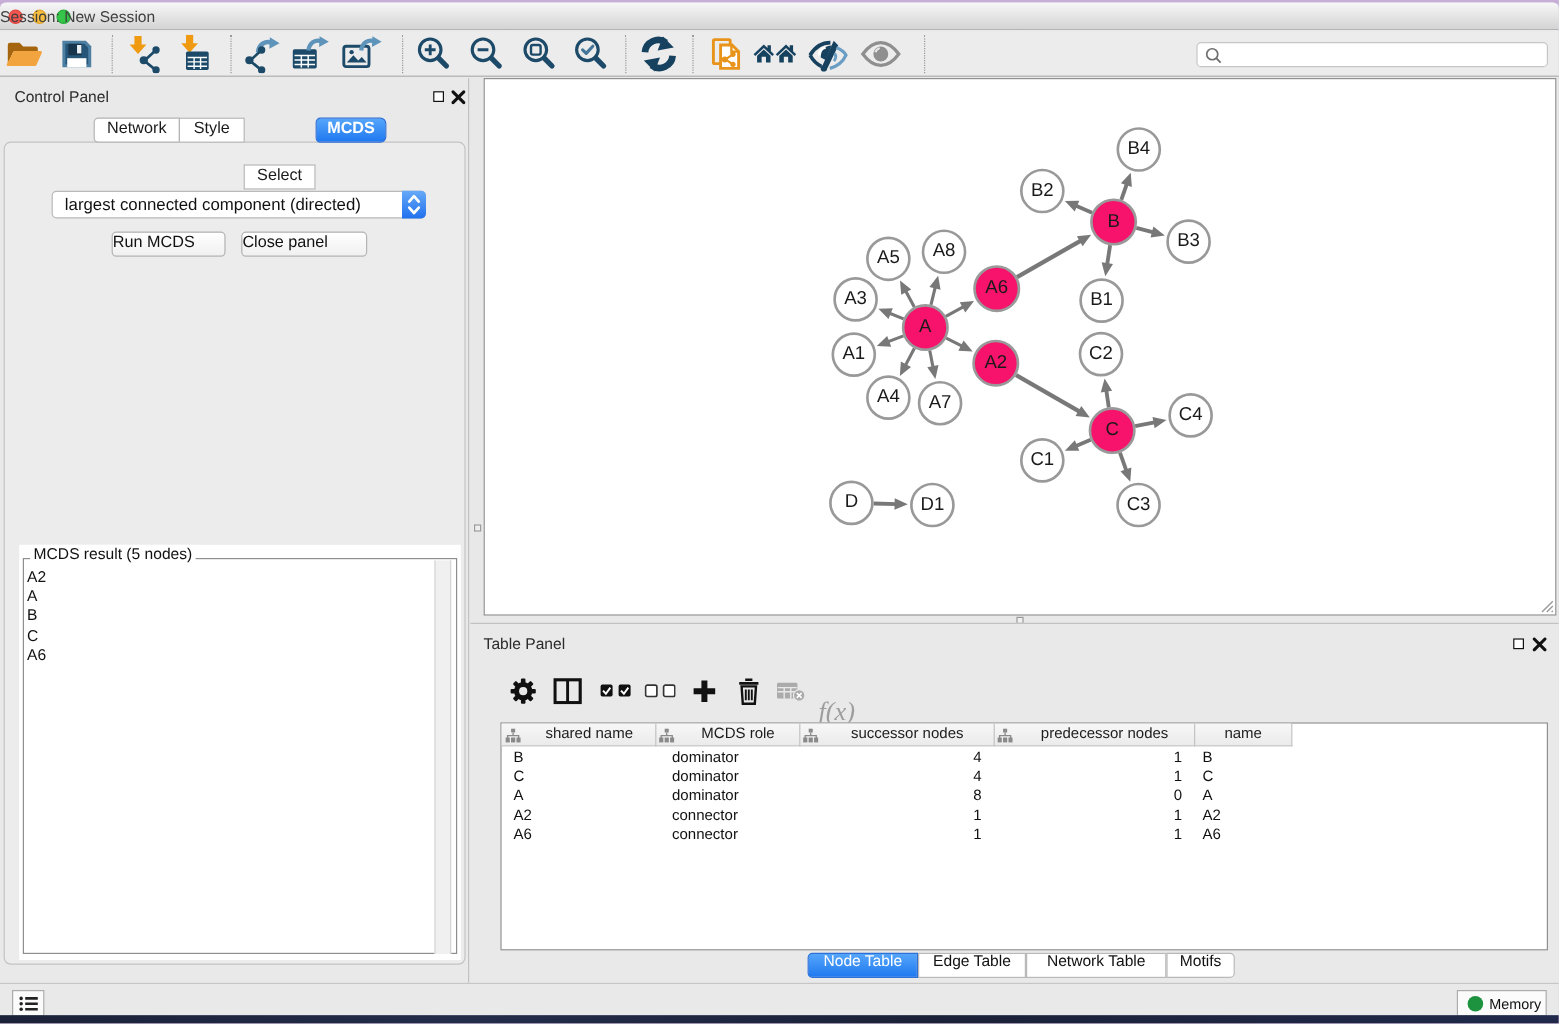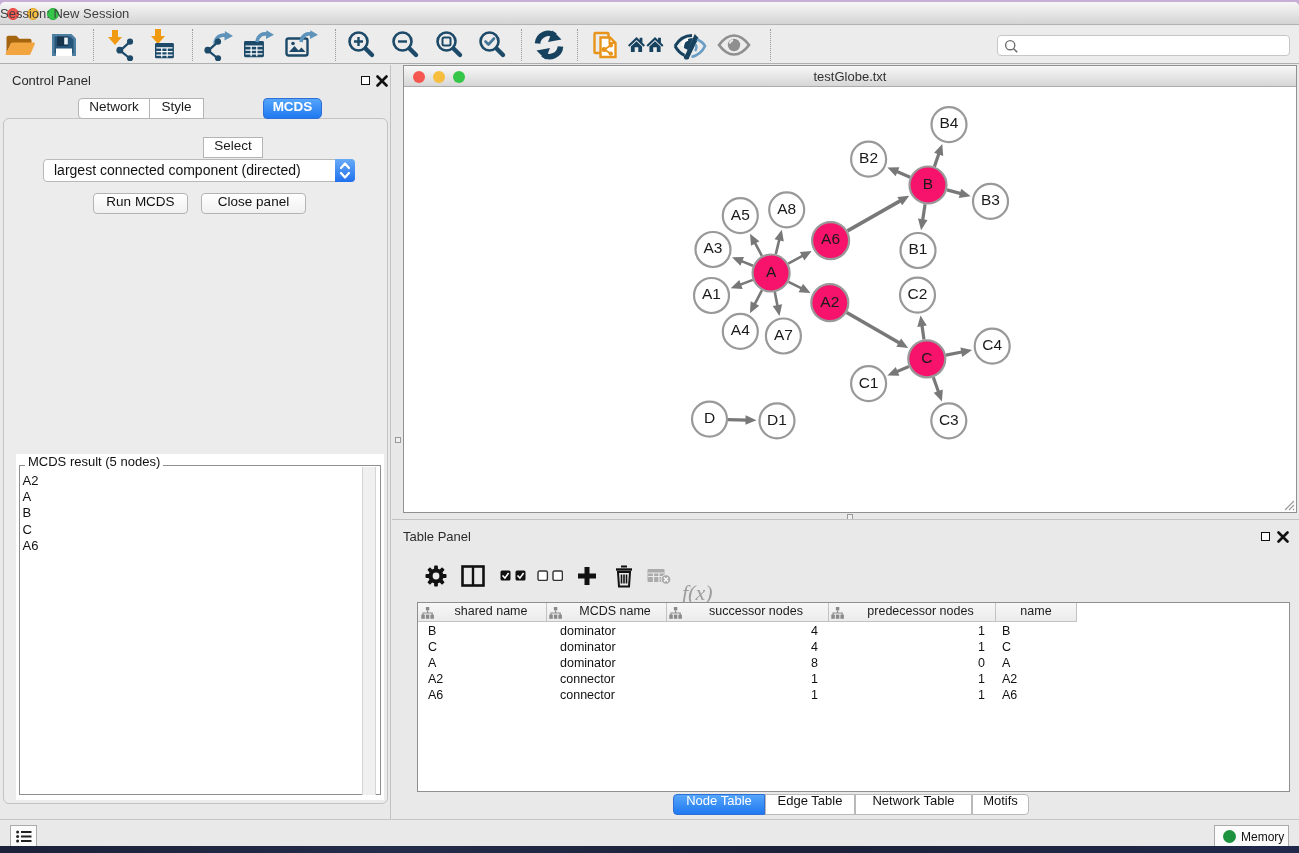--- a/index.html
+++ b/index.html
@@ -17,21 +17,21 @@
 #leftpanel { position:absolute; left:0; top:63px; width:391px; height:754px; background:#e9e9e9; border-right:1px solid #c2c2c2; }
 #cp-title { position:absolute; left:12px; top:8px; font-size:13px; color:#2b2b2b; }
 .sq-ico { position:absolute; width:9px; height:9px; border:1.6px solid #111; background:#fff; }
 #cp-box { position:absolute; left:3px; top:53px; width:385px; height:686px; border:1px solid #c3c3c3; border-radius:6px; background:#ececec; }
 #cp-tabs { position:absolute; left:78px; top:33px; height:21px; z-index:3; }
 .cptab { position:absolute; top:0; height:21px; background:#fff; border:1px solid #b4b4b4; font-size:13.5px; color:#1a1a1a; text-align:center; line-height:15px; }
 #tab-mcds { background:linear-gradient(#55a5fa,#1f79f0); color:#fff; border:1px solid #2e6fd8; border-radius:4px 5px 5px 4px;font-weight:bold; }
 #optlabel { position:absolute; left:0; width:391px; top:70px; text-align:center; font-size:13.5px; color:#111; }
 #combo { position:absolute; left:43px; top:94px; width:312px; height:23px; background:#fff; border:1px solid #b9b9b9; border-radius:4px; font-size:14px; color:#111; line-height:21px; padding-left:10px; }
 #combo-btn { position:absolute; right:-1px; top:-1px; width:20px; height:23px; border-radius:0 4px 4px 0; background:linear-gradient(#67aaf8,#2071ee); }
-.pbtn { position:absolute; top:128px; height:21px; background:linear-gradient(#ffffff,#f0f0f0); border:1px solid #b4b4b4; border-radius:4px; font-size:13.5px; color:#111; text-align:center; line-height:16px; }
+.pbtn { position:absolute; top:128px; height:21px; background:linear-gradient(#ffffff,#f0f0f0); border:1px solid #b4b4b4; border-radius:4px; font-size:13.5px; color:#111; text-align:left; line-height:16px; }
 #resultwhite { position:absolute; left:16px; top:389px; width:368px; height:346px; background:#fff; }
 #groupbox { position:absolute; left:3px; top:11px; width:362px; height:330px; border:1px solid #8f8f8f; }
 #grouplabel { position:absolute; left:5px; top:-12px; background:#fff; font-size:13px; color:#111; padding:0 3px; }
 #resultlist { position:absolute; left:2.5px; top:7px; font-size:13px; color:#111; line-height:16.2px; }
 #resscroll { position:absolute; right:4px; top:1px; width:14px; height:328px; background:#f0f0f0; border-left:1px solid #d5d5d5; border-right:1px solid #d5d5d5; }
 #mdi { position:absolute; left:392px; top:63px; width:907px; height:754px; background:#e8e8e8; }
 #gwin { position:absolute; left:11px; top:0px; width:894px; height:448px; background:#fff; border:1px solid #919191; }
 #gwin-title { position:absolute; left:0; top:0; width:892px; height:21px; background:linear-gradient(#f8f8f8,#d6d6d6); border-bottom:1px solid #ababab; }
 #gwin-title .tt { position:absolute; left:0; right:0; top:3px; text-align:center; font-size:13px; color:#333; }
 .tl2 { position:absolute; top:4.5px; width:12px; height:12px; border-radius:50%; }
@@ -220,26 +220,20 @@
     <div id="resultwhite">
       <div id="groupbox">
         <div id="grouplabel">MCDS result (5 nodes)</div>
         <div id="resultlist">A2<br>A<br>B<br>C<br>A6</div>
         <div id="resscroll"></div>
       </div>
     </div>
   </div>
   <div id="mdi">
     <div id="gwin">
-      <div id="gwin-title">
-        <div class="tl2" style="left:9px;background:#f5564f;"></div>
-        <div class="tl2" style="left:29px;background:#f6bd3e;"></div>
-        <div class="tl2" style="left:49px;background:#35c549;"></div>
-        <div class="tt">testGlobe.txt</div>
-      </div>
       <svg class="abs" style="left:0;top:22px" width="892" height="421" viewBox="0 0 892 421" font-family="Liberation Sans, sans-serif">
         <line x1="348.9" y1="191.9" x2="335.1" y2="197.1" stroke="#787878" stroke-width="2.6"></line>
 <polygon points="326.7,200.3 335.3,191.9 338.7,200.9" fill="#787878"></polygon>
 <line x1="349.0" y1="177.7" x2="336.3" y2="172.6" stroke="#787878" stroke-width="2.6"></line>
 <polygon points="328.0,169.2 340.0,168.9 336.4,177.8" fill="#787878"></polygon>
 <line x1="357.9" y1="167.8" x2="350.3" y2="153.7" stroke="#787878" stroke-width="2.6"></line>
 <polygon points="346.0,145.8 355.4,153.2 347.0,157.7" fill="#787878"></polygon>
 <line x1="371.8" y1="166.1" x2="375.6" y2="150.4" stroke="#787878" stroke-width="2.6"></line>
 <polygon points="377.8,141.7 379.8,153.5 370.5,151.2" fill="#787878"></polygon>
 <line x1="358.0" y1="202.2" x2="350.1" y2="217.3" stroke="#787878" stroke-width="2.6"></line>
@@ -406,21 +400,21 @@
               <rect x="9.4" y="7.6" width="3.5" height="4.2" fill="#8a8a8a"></rect>
             </svg>
             <svg class="abs" style="left:413px;top:4px" width="13" height="12" viewBox="0 0 13 12">
               <rect x="4.9" y="0" width="3.4" height="3.4" fill="#8a8a8a"></rect>
               <path d="M6.6 3.4 V6 M2 8.5 V6 H11.2 V8.5" stroke="#8a8a8a" stroke-width="1.1" fill="none"></path>
               <rect x="0.3" y="7.6" width="3.5" height="4.2" fill="#8a8a8a"></rect>
               <rect x="4.85" y="7.6" width="3.5" height="4.2" fill="#8a8a8a"></rect>
               <rect x="9.4" y="7.6" width="3.5" height="4.2" fill="#8a8a8a"></rect>
             </svg>
           <div class="hlabel" style="left:18px;width:110px;">shared name</div>
-          <div class="hlabel" style="left:146px;width:102px;">MCDS name</div>
+          <div class="hlabel" style="left:146px;width:102px;">MCDS role</div>
           <div class="hlabel" style="left:266px;width:144px;">successor nodes</div>
           <div class="hlabel" style="left:428px;width:149px;">predecessor nodes</div>
           <div class="hlabel" style="left:577px;width:82px;">name</div>
         </div>
         <div class="cell" style="left:10px;top:21px;">B</div>
 <div class="cell" style="left:142px;top:21px;">dominator</div>
 <div class="cell" style="left:330px;top:21px;width:70px;text-align:right;">4</div>
 <div class="cell" style="left:497px;top:21px;width:70px;text-align:right;">1</div>
 <div class="cell" style="left:584px;top:21px;">B</div>
 <div class="cell" style="left:10px;top:37px;">C</div>

